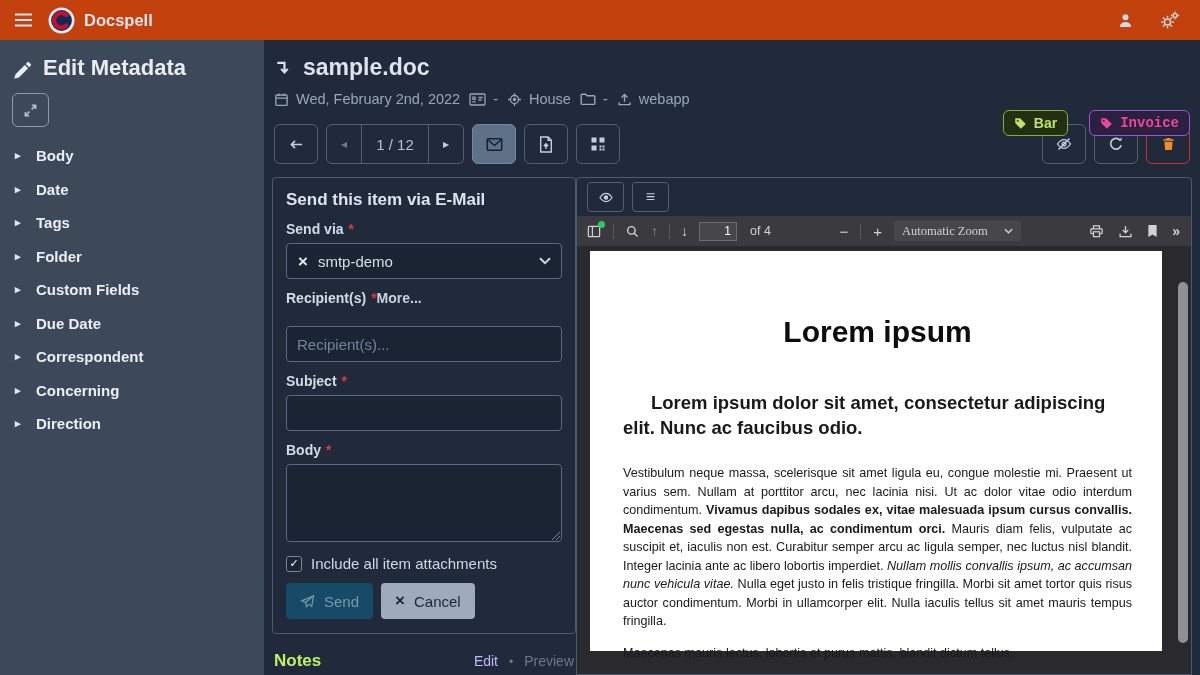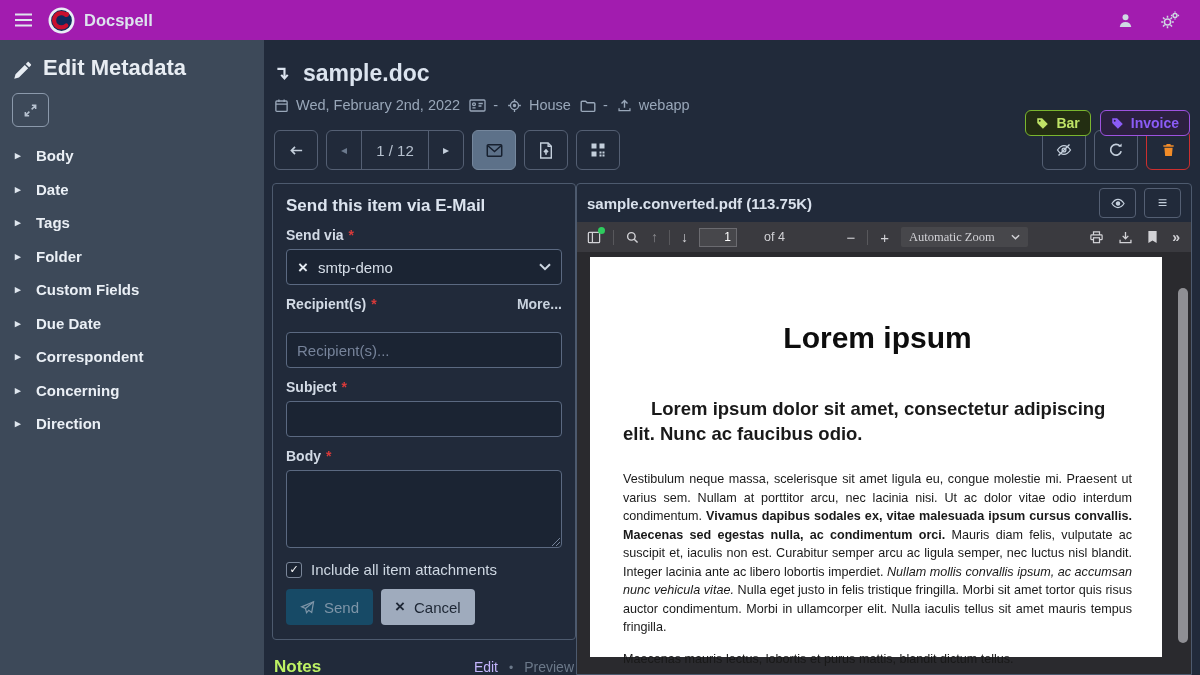--- a/index.html
+++ b/index.html
@@ -5,67 +5,67 @@
   * { box-sizing: border-box; }
   html,body { margin:0; padding:0; }
   body {
     width:1200px; height:675px; overflow:hidden;
     background:#212a3a; font-family:"Liberation Sans", sans-serif;
     -webkit-font-smoothing:antialiased;
   }
   svg { display:block; }
 
   
-  .topbar { height:40px; background:#a21caf; display:flex; align-items:center; color:#dde4ee; }
+  .topbar { height:40px; background:#c2410c; display:flex; align-items:center; color:#dde4ee; }
   .hamb { width:46px; display:flex; justify-content:center; align-items:center; color:#dfe6ee; cursor:pointer; }
   .logo { width:27px; height:27px; margin:0 9px 0 2px; }
   .brand { font-weight:bold; font-size:16.5px; }
   .topbar-right { margin-left:auto; display:flex; gap:26px; padding-right:20px; align-items:center; color:#cfd8e3; }
   .topbar-right .tico { cursor:pointer; }
 
   .row { display:flex; height:635px; }
 
   
   .sidebar { width:264px; background:#3d4959; color:#e9eef4; flex-shrink:0; }
   .sb-head { display:flex; align-items:flex-end; gap:11px; padding:15px 12px 4px; font-size:22px; font-weight:bold; color:#e8edf3; }
   .expand-btn { margin:8px 0 6px 12px; width:37px; height:34px; border:1px solid #8b99ab; border-radius:6px; background:transparent; color:#b7c2d0; display:flex; align-items:center; justify-content:center; cursor:pointer; }
   .sb-list { list-style:none; margin:12px 0 0; padding:0; }
   .sb-item { display:flex; align-items:center; gap:13px; padding-left:15px; height:33.5px; font-weight:bold; font-size:15px; cursor:pointer; color:#eaeff5; }
   .sb-caret { font-size:11px; width:8px; color:#dfe6ee; }
 
   
-  .main { flex:1; min-width:0; padding:20px 8px 0; position:relative; display:flex; flex-direction:column; }
+  .main { flex:1; min-width:0; padding:14px 8px 0; position:relative; display:flex; flex-direction:column; }
   .doc-title { display:flex; align-items:center; gap:11px; font-size:23px; font-weight:bold; color:#dce4ef; padding-left:2px; }
   .doc-meta { display:flex; align-items:center; gap:9px; margin-top:10px; color:#99a7b9; font-size:14.5px; padding-left:2px; }
-  .meta-item { display:flex; align-items:flex-end; gap:7px; }
-
-  .tags-row { position:absolute; right:10px; top:70px; display:flex; gap:9px; }
+  .meta-item { display:flex; align-items:center; gap:7px; }
+
+  .tags-row { position:absolute; right:10px; top:70px; display:flex; gap:21px; }
   .tag { display:flex; align-items:center; gap:7px; height:26px; padding:0 10px; border-radius:6px; border:1px solid; font-weight:bold; font-size:14px; cursor:pointer; }
   .tag.green  { color:#bfe366; border-color:#7ab62e; background:#232e12; --hole:#232e12; }
-  .tag.purple { color:#8b5cf6; border-color:#9d52e0; background:#2b2040; --hole:#2b2040; }
+  .tag.purple { color:#ec4899; border-color:#9d52e0; background:#2b2040;font-family:Liberation Mono, monospace; --hole:#2b2040; }
 
   .toolbar-row { display:flex; justify-content:space-between; margin-top:17px; padding:0 2px; }
   .tb-left, .tb-right { display:flex; gap:8px; align-items:stretch; }
   .tbtn { min-width:44px; height:40px; background:transparent; border:1px solid #545f73; border-radius:6px; color:#c4cfdc; display:flex; align-items:center; justify-content:center; cursor:pointer; }
   .tbtn.active { background:#5d7189; border-color:#75879d; color:#17202f; }
   .tbtn.danger { border-color:#cc2f2f; color:#f28c28; }
   .pgroup { display:flex; border:1px solid #545f73; border-radius:6px; overflow:hidden; }
   .pg-btn { width:34px; display:flex; align-items:center; justify-content:center; background:transparent; border:none; color:#c4cfdc; font-size:12px; cursor:pointer; }
   .pg-btn.dim { color:#6c7a8e; }
   .pg-label { width:68px; display:flex; align-items:center; justify-content:center; color:#b6c1cf; font-size:15px; border-left:1px solid #545f73; border-right:1px solid #545f73; }
 
   .panels { display:flex; margin-top:13px; flex:1; min-height:0; }
   .left-col { width:304px; flex-shrink:0; display:flex; flex-direction:column; min-height:0; }
 
   
   .email-panel { border:1px solid #4d5a6e; border-radius:4px; padding:10px 13px 14px; }
   .ep-title { font-size:17px; font-weight:bold; color:#dce4ef; margin:2px 0 8px; }
   .f-label { font-size:14px; font-weight:bold; color:#d3dbe6; margin:11px 0 6px; display:flex; }
   .req { color:#d93a3a; margin-left:5px; }
-  .label-row { display:flex; justify-content:space-between; align-items:baseline; }
+  .label-row { display:flex; align-items:baseline; }
   .more { font-weight:bold; color:#c8d2de; font-size:14px; cursor:pointer; margin:11px 0 20px; }
   .select, .tinput, .tarea { width:100%; background:#1b2433; border:1px solid #5b6981; border-radius:4px; color:#d6dee8; font-size:15px; font-family:inherit; }
   .select { height:36px; display:flex; align-items:center; gap:10px; padding:0 11px; position:relative; cursor:pointer; }
   .sel-x { font-weight:bold; font-size:17px; line-height:1; color:#e6ecf3; }
   .sel-chev { position:absolute; right:10px; color:#cdd6e1; }
   .tinput { height:36px; padding:0 10px; }
   .tinput::placeholder, .tarea::placeholder { color:#76839a; }
   .ta-wrap { position:relative; }
   .tarea { height:78px; padding:8px 10px; resize:none; display:block; }
   .ta-corner { position:absolute; right:2px; bottom:2px; width:10px; height:10px;
@@ -96,21 +96,21 @@
 
   .pjs-bar { height:30px; flex-shrink:0; background:#3a3a3f; display:flex; align-items:center; padding:0 9px; color:#d2d2d6; font-size:12.5px; }
   .pjs-left { display:flex; align-items:center; gap:11px; }
   .pjs-mid { margin-left:auto; display:flex; align-items:center; gap:12px; }
   .pjs-right { margin-left:auto; display:flex; align-items:center; gap:14px; padding-right:2px; }
   .pjs-sep { width:1px; height:15px; background:#58585c; }
   .toggle-wrap { position:relative; cursor:pointer; }
   .green-dot { position:absolute; right:-3px; top:-3px; width:7px; height:7px; border-radius:50%; background:#2ecc5e; }
   .dim { color:#8a8a8e; }
   .page-box { width:38px; height:19px; background:#47474b; border:1px solid #6b6b70; color:#fff; text-align:right; padding:0 5px; font-size:12px; font-family:inherit; }
-  .of-label { margin-left:16px; }
+  .of-label { margin-left:2px; }
   .zoom-box { background:#47474b; height:20px; display:flex; align-items:center; gap:16px; padding:0 8px; border-radius:2px; cursor:pointer;font-family:Liberation Serif, serif; }
   .pm { font-size:15px; cursor:pointer; }
   .dbl-chev { font-size:14px; font-weight:bold; cursor:pointer; }
 
   .pdf-view { flex:1; background:#2a2a2e; position:relative; overflow:hidden; }
   .pdf-page { margin:5px 29px 0 13px; background:#ffffff; height:400px; padding:54px 30px 0 33px; color:#191919; }
   .pp-title { text-align:center; font-size:30px; font-weight:bold; margin:10px 0 0; color:#0d0d0d; }
   .pp-heading { font-size:18.5px; font-weight:bold; line-height:1.33; text-indent:28px; margin:42px 0 0; }
   .pp-para { font-size:12.6px; line-height:1.47; text-align:justify; margin:24px 0 0; }
   .pp-para2 { text-align:left; margin-top:13px; }
@@ -420,21 +420,20 @@
             <span class="link-prev">Preview</span>
           </span>
         </div>
         <div class="notes-wrap">
           <textarea class="notes-area" placeholder="Add notes here..." style=""></textarea>
         </div>
       </div>
 
       <div class="pdf-panel">
         <div class="pdf-head">
-          <span class="pdf-name">sample.converted.pdf (113.75K)</span>
           <button class="pdf-hbtn">
             <svg width="16" height="13" viewBox="0 0 16 14" stroke="currentColor" fill="none" stroke-width="1.3">
                 <path d="M1.5 7c1.9-2.9 4-4.4 6.5-4.4S12.6 4.1 14.5 7c-1.9 2.9-4 4.4-6.5 4.4S3.4 9.9 1.5 7z"></path>
                 <circle cx="8" cy="7" r="1.8" fill="currentColor"></circle>
               </svg>
           </button>
           <button class="pdf-hbtn">
             <span class="list-glyph">≡</span>
           </button>
         </div>

